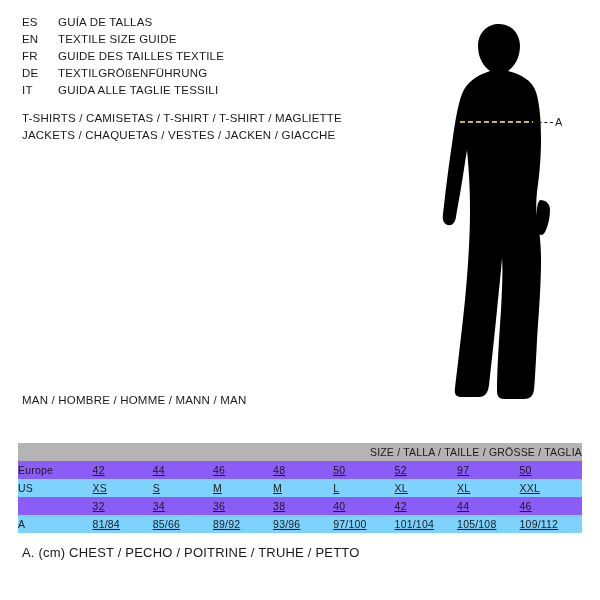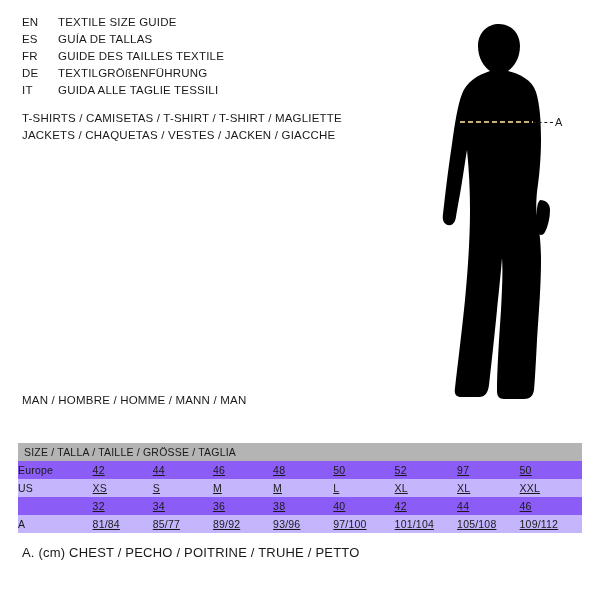--- a/index.html
+++ b/index.html
@@ -106,55 +106,56 @@
     font-size: 10.5px;
   }
   table.size-table td {
     padding: 0;
     height: 18px;
     vertical-align: middle;
     letter-spacing: 0.2px;
   }
   tr.header-row {
     background: #b4b4b4;
+    text-align: right;
   }
   tr.header-row td {
     padding-left: 6px;
     font-size: 10.5px;
   }
   tr.band td {
     background: #8b5cf6;
   }
   tr.plain td {
-    background: #c4b5fd;
+    background: #7dd3fc;
   }
   td.c0 { width: 84px; padding-left: 6px; }
   td.cd { width: 68px; text-align: left; text-decoration: underline; }
 
   .footnote {
     position: absolute;
     top: 545px;
     left: 22px;
     font-size: 13px;
     letter-spacing: 0.2px;
   }
 </style>
 </head>
 <body>
 
 <div class="page">
 
   <div class="lang-block">
     <div class="lang-row">
+      <span class="lang-code">ES</span>
+      <span class="lang-text">GUÍA DE TALLAS</span>
+    </div>
+    <div class="lang-row">
       <span class="lang-code">EN</span>
       <span class="lang-text">TEXTILE SIZE GUIDE</span>
-    </div>
-    <div class="lang-row">
-      <span class="lang-code">ES</span>
-      <span class="lang-text">GUÍA DE TALLAS</span>
     </div>
     <div class="lang-row">
       <span class="lang-code">FR</span>
       <span class="lang-text">GUIDE DES TAILLES TEXTILE</span>
     </div>
     <div class="lang-row">
       <span class="lang-code">DE</span>
       <span class="lang-text">TEXTILGRÖßENFÜHRUNG</span>
     </div>
     <div class="lang-row">
@@ -261,21 +262,21 @@
         <td class="cd">38</td>
         <td class="cd">40</td>
         <td class="cd">42</td>
         <td class="cd">44</td>
         <td class="cd">46</td>
       </tr>
 
       <tr class="plain">
         <td class="c0">A</td>
         <td class="cd">81/84</td>
-        <td class="cd">85/77</td>
+        <td class="cd">85/66</td>
         <td class="cd">89/92</td>
         <td class="cd">93/96</td>
         <td class="cd">97/100</td>
         <td class="cd">101/104</td>
         <td class="cd">105/108</td>
         <td class="cd">109/112</td>
       </tr>
     </tbody>
   </table>
 

